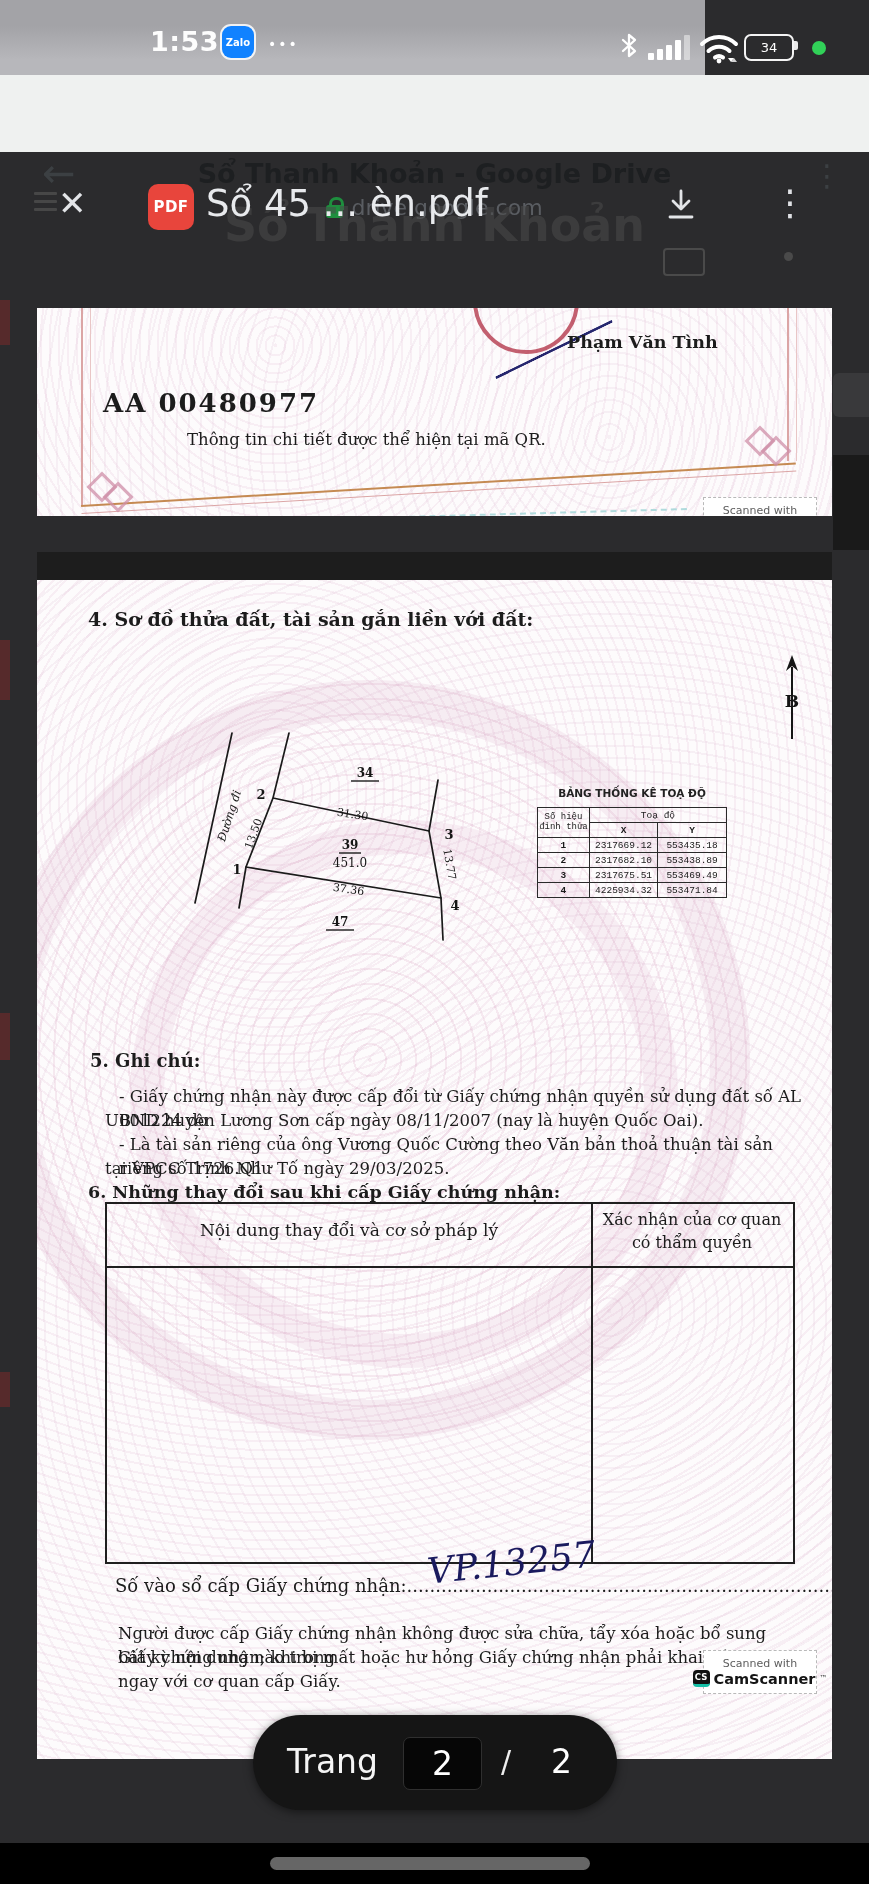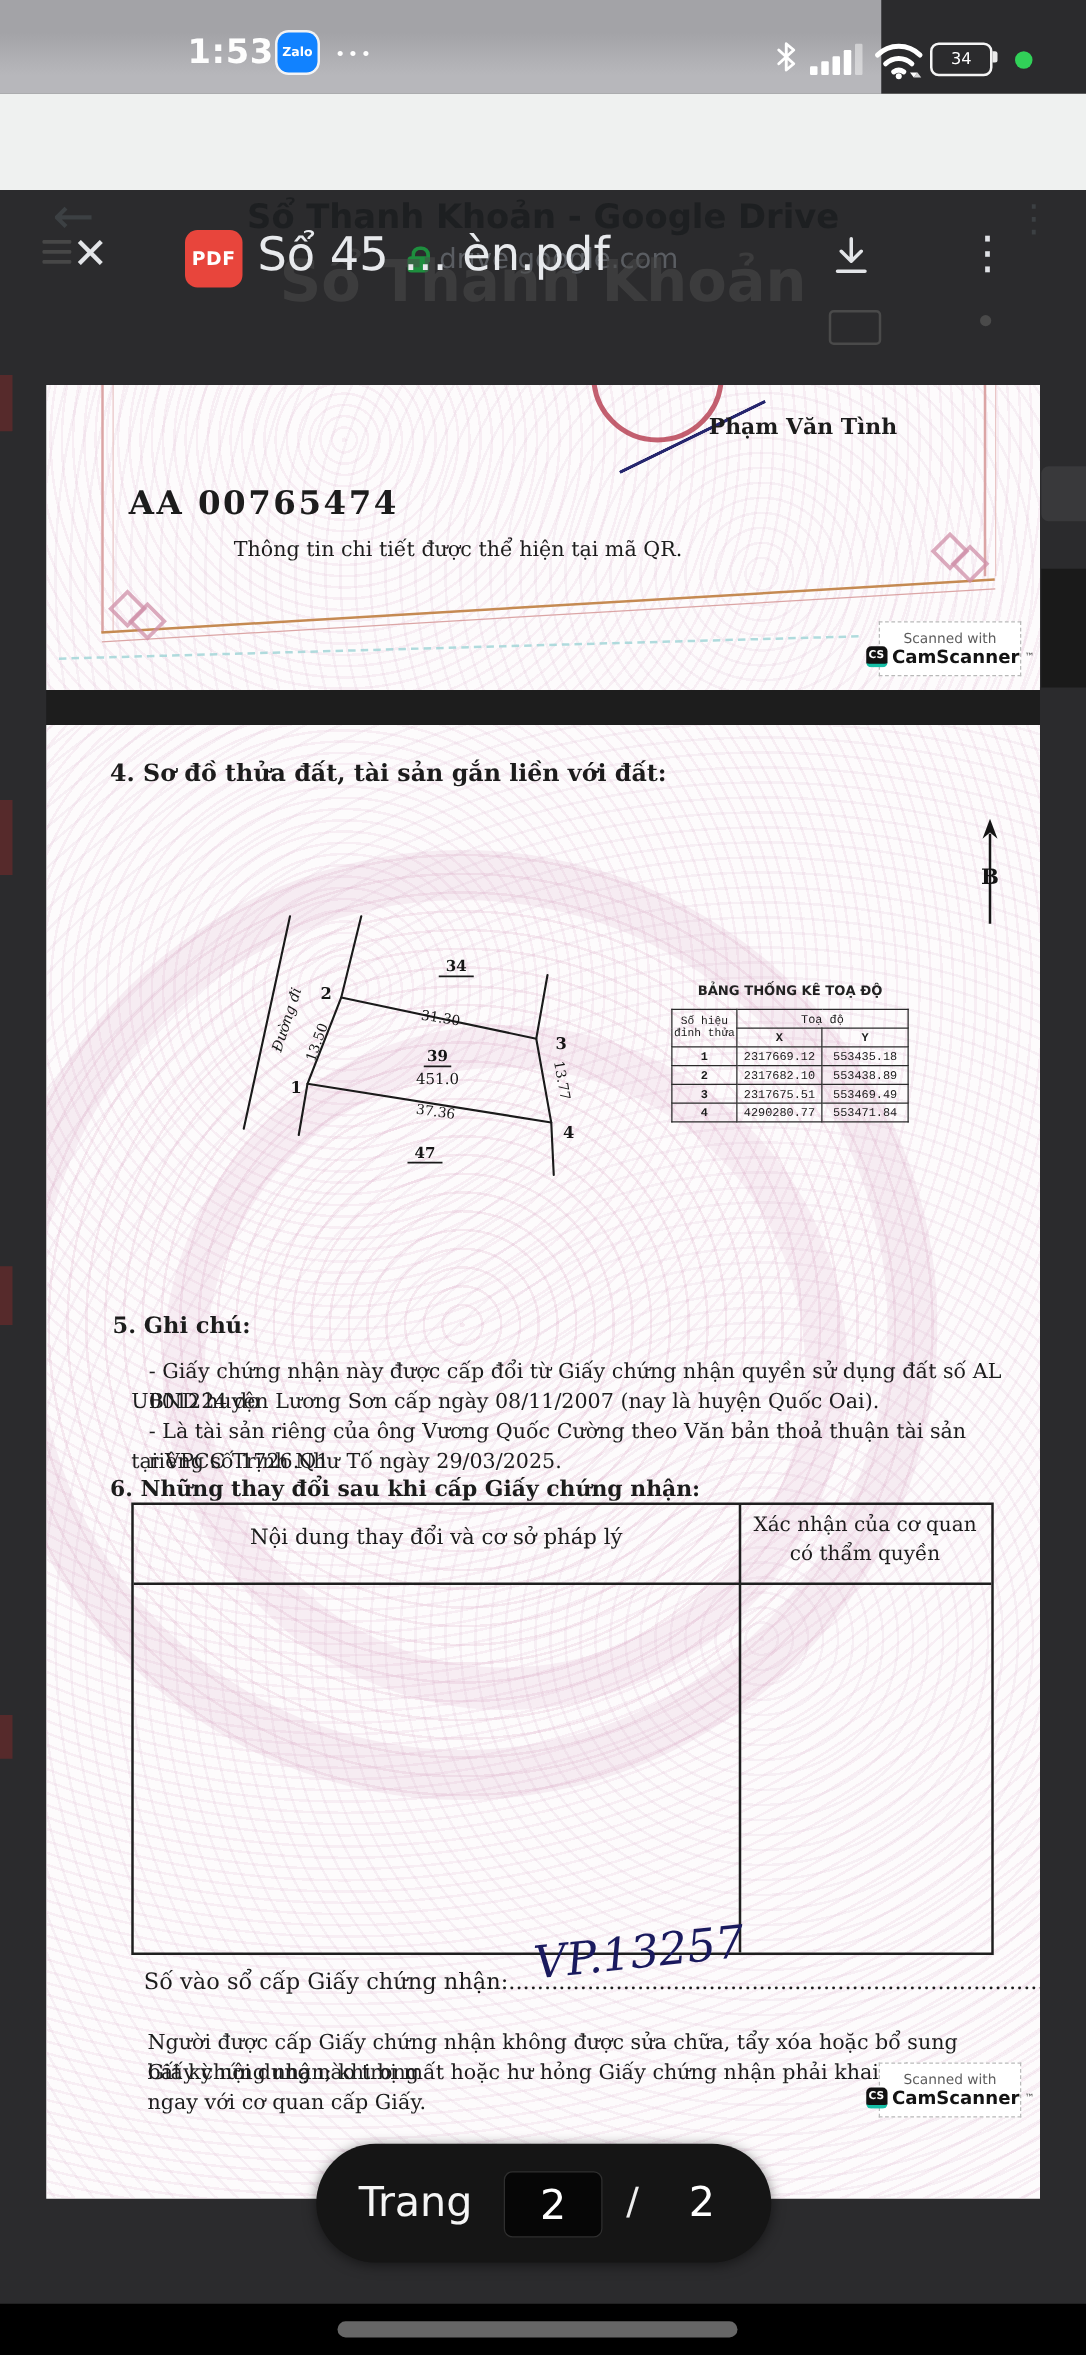--- a/index.html
+++ b/index.html
@@ -40,21 +40,21 @@
   .tb-close{left:58px;top:186px;font-size:34px;color:#e3e5e8;line-height:1;}
   .pdf-badge{left:148px;top:184px;width:46px;height:46px;background:#e8453c;border-radius:10px;display:flex;align-items:center;justify-content:center;font-size:15px;font-weight:bold;color:#fff;letter-spacing:.5px;}
   .tb-title{left:206px;top:182px;width:440px;font-size:37px;color:#e8eaed;white-space:nowrap;overflow:hidden;}
   .tb-menu{left:772px;top:182px;font-size:36px;color:#dfe1e5;}
 
   
   .page{background:#fdfbfc;overflow:hidden;z-index:2;
     background-image:
       repeating-radial-gradient(circle at 30% 18%, rgba(226,186,211,.20) 0 2px, rgba(0,0,0,0) 2px 9px),
       repeating-radial-gradient(circle at 72% 62%, rgba(214,178,204,.16) 0 2px, rgba(0,0,0,0) 2px 12px);}
-  .page1{left:37px;top:308px;width:795px;height:244px;}
+  .page1{left:37px;top:308px;width:795px;height:208px;}
   .gapband{left:37px;top:552px;width:795px;height:28px;background:#1d1d1d;z-index:2;}
   .page2{left:37px;top:580px;width:795px;height:1179px;}
   .edge-ghost-a{left:833px;top:373px;width:36px;height:44px;background:#39393b;border-radius:6px 0 0 6px;}
   .edge-ghost-b{left:833px;top:455px;width:36px;height:95px;background:#1a1a1a;}
   .red-ghost{left:0;width:10px;background:rgba(122,42,42,.55);}
 
   .serif{font-family:"DejaVu Serif","Liberation Serif",serif;color:#1c1c1c;}
 
   
   .b-left{left:44px;top:0;height:198px;width:7px;border-left:2px solid #dba5a5;border-right:1px solid #e9c6c6;}
@@ -191,21 +191,21 @@
     <div class="abs b-right"></div>
     <div class="abs b-bottom"></div>
     <div class="abs teal-line"></div>
     <div class="abs orn" style="left:54px;top:168px;"></div>
     <div class="abs orn" style="left:70px;top:178px;"></div>
     <div class="abs orn" style="left:712px;top:122px;"></div>
     <div class="abs orn" style="left:728px;top:132px;"></div>
     <div class="abs stamp"></div>
     <div class="abs sig"></div>
     <div class="abs serif p1-signer">Phạm Văn Tình</div>
-    <div class="abs serif p1-serial">AA 00765474</div>
+    <div class="abs serif p1-serial">AA 00480977</div>
     <div class="abs serif p1-qr">Thông tin chi tiết được thể hiện tại mã QR.</div>
     <div class="abs csbadge" style="left:666px;top:189px;">
       <div class="cs-l1">Scanned with</div>
       <div class="cs-row">
         <span class="cs-logo">CS</span>
         <span class="cs-brand">CamScanner</span>
         <span class="cs-tm">™</span>
       </div>
     </div>
   </div>
@@ -276,21 +276,21 @@
             <td>2317682.10</td>
             <td>553438.89</td>
       </tr>
       <tr>
         <td style="font-weight:bold;">3</td>
             <td>2317675.51</td>
             <td>553469.49</td>
       </tr>
       <tr>
         <td style="font-weight:bold;">4</td>
-            <td>4290280.77</td>
+            <td>4225934.32</td>
             <td>553471.84</td>
       </tr>
     </tbody>
       </table>
 
     <div class="abs serif h5">5. Ghi chú:</div>
     <div class="abs serif noteln" style="top:505px;padding-left:14px;">- Giấy chứng nhận này được cấp đổi từ Giấy chứng nhận quyền sử dụng đất số AL 001224 do</div>
     <div class="abs serif noteln" style="top:529px;">UBND huyện Lương Sơn cấp ngày 08/11/2007 (nay là huyện Quốc Oai).</div>
     <div class="abs serif noteln" style="top:553px;padding-left:14px;">- Là tài sản riêng của ông Vương Quốc Cường theo Văn bản thoả thuận tài sản riêng số 1726.Q1</div>
     <div class="abs serif noteln" style="top:577px;">tại VPCC Trịnh Như Tố ngày 29/03/2025.</div>

